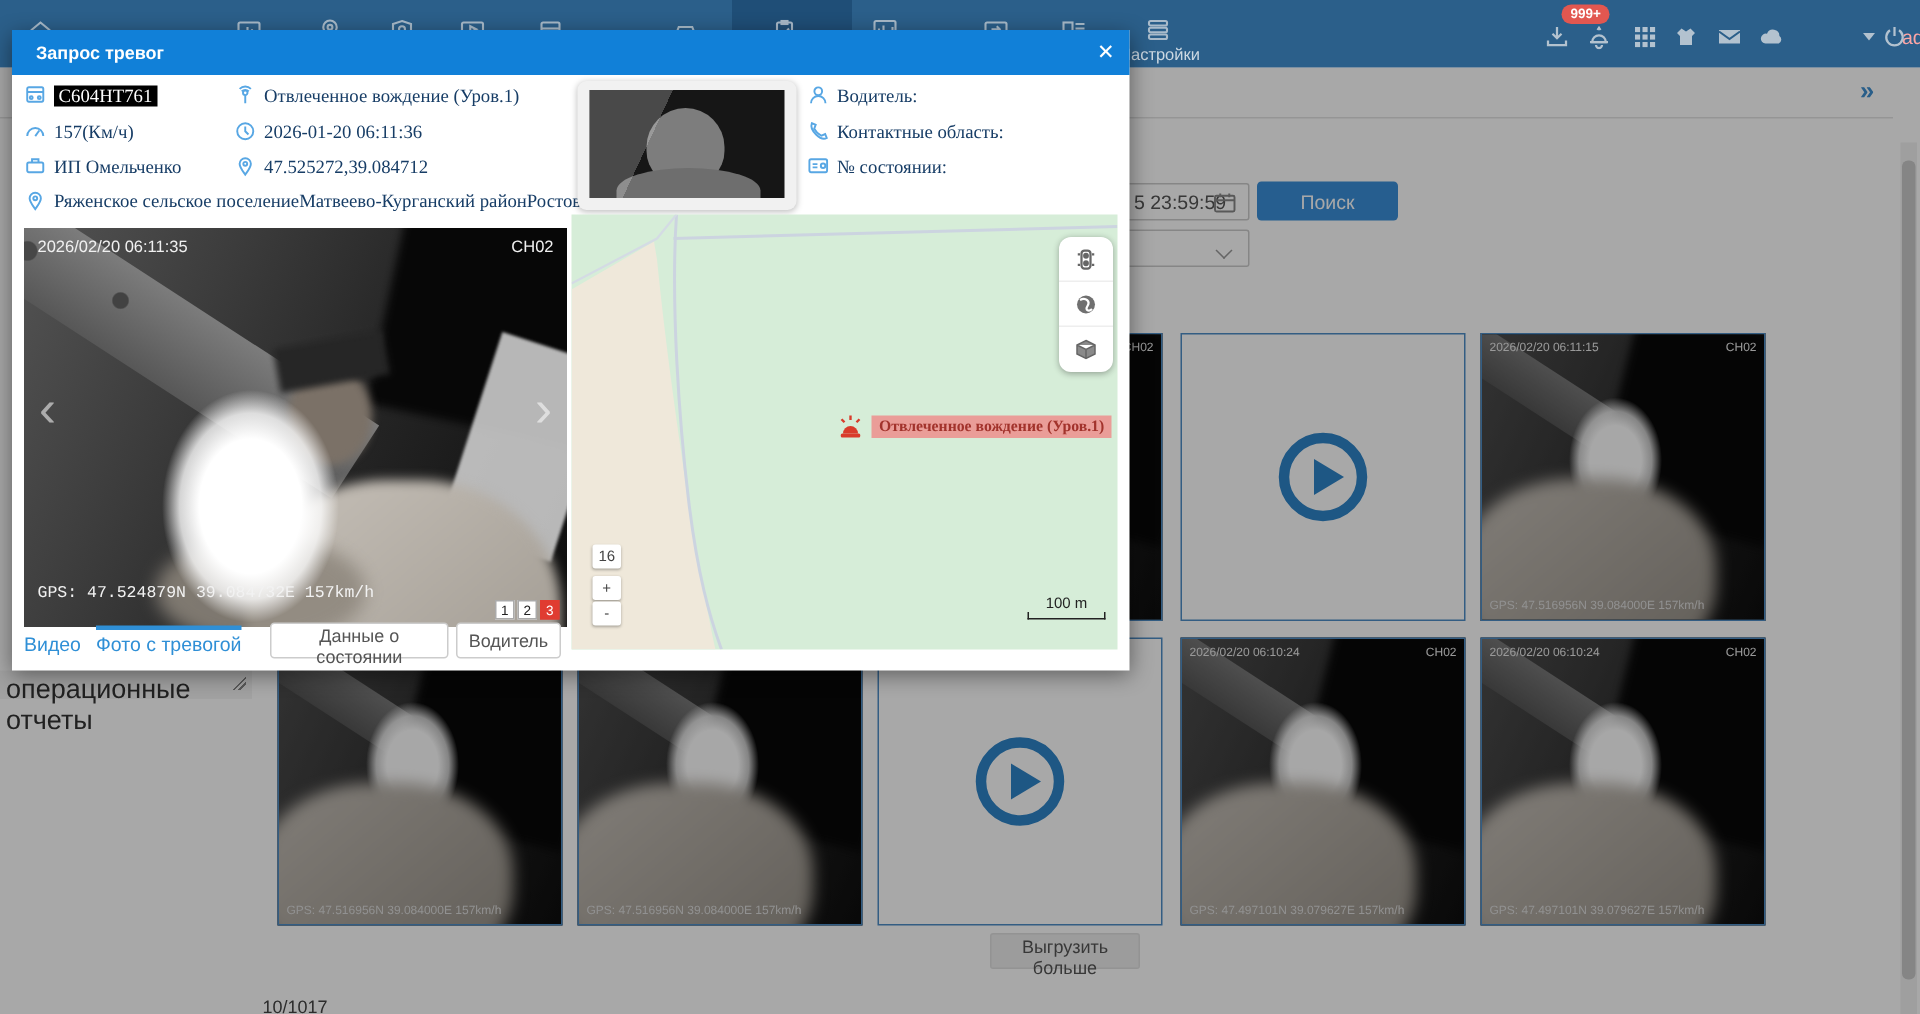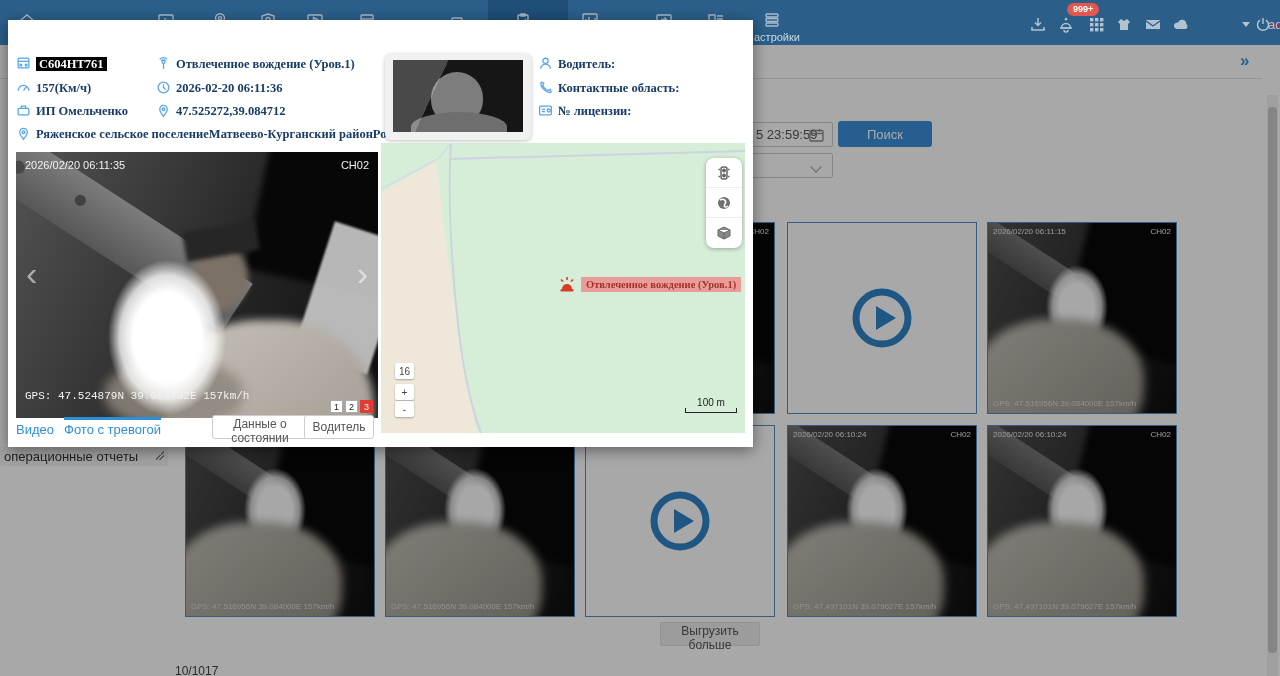--- a/index.html
+++ b/index.html
@@ -13,38 +13,38 @@
   .nav-ic{position:absolute;top:11px;width:20px;height:18px;display:flex;align-items:center;justify-content:center;}
   .nav-ic svg{stroke:#b7c5d2;fill:none;stroke-width:1.4;opacity:.9;}
   .n1{left:17px}.n2{left:156px}.n3{left:210px}.n4{left:258px}.n5{left:305px}.n6{left:357px}
   .n7{left:447px}.n8{left:513px}.n9{left:580px}.n10{left:654px}.n11{left:706px}.n12{left:762px}
   .nav-label{position:absolute;left:733px;top:31px;width:80px;text-align:center;font-size:11px;color:#ccd8e2;}
   .r-ic{position:absolute;top:15px;width:20px;height:18px;display:flex;align-items:center;justify-content:center;}
   .r-ic svg{stroke:#b3c2cf;fill:none;stroke-width:1.5;}
   .ri1{left:1028px}.ri2{left:1056px}.ri3{left:1086px}.ri4{left:1114px}.ri5{left:1143px}.ri6{left:1171px}.ri8{left:1236px}.ri9{left:1253px}
   .admin{position:absolute;left:1268px;top:17px;font-size:13px;color:#fca5a5;text-align:center;}
   .badge{position:absolute;left:1041px;top:3px;background:#e25750;color:#fff;font-size:9px;font-weight:bold;
-         padding:1px 6px;border-radius:8px;line-height:11px;margin-left:26px;}
+         padding:1px 6px;border-radius:8px;line-height:11px;}
 
   
   .page{position:absolute;left:0;top:45px;width:1280px;height:631px;background:#fff;}
   .collapse{position:absolute;left:1240px;top:6px;color:#3f8fd0;font-size:17px;font-weight:bold;cursor:pointer;}
   .divider{position:absolute;left:0;top:33px;width:1262px;height:1px;background:#e3e3e3;}
   .date-box{position:absolute;left:650px;top:77px;width:183px;height:25px;border:1px solid #ccc;border-radius:2px;
             background:#fff;color:#555;font-size:13px;display:flex;align-items:center;padding-left:105px;}
   .cal-ic{position:absolute;right:8px;top:5px;}
   .search-btn{position:absolute;left:838px;top:76px;width:94px;height:26px;background:#3a8fd9;color:#fff;
               font-size:13px;border:none;border-radius:3px;}
   .select-box{position:absolute;left:650px;top:108px;width:183px;height:25px;border:1px solid #ccc;border-radius:2px;background:#fff;}
   .chevron-dn{position:absolute;right:12px;top:9px;width:8px;height:8px;border-right:1.6px solid #999;
               border-bottom:1.6px solid #999;transform:rotate(45deg);}
   .lm-btn{position:absolute;left:660px;top:577px;width:100px;height:24px;background:#ededed;border:1px solid #e0e0e0;
           border-radius:2px;color:#555;font-size:12px;}
   .panel-item{position:absolute;left:0;top:402px;width:168px;height:19px;background:#f5f5f5;color:#333;
-              font-size:13px;padding:2px 0 0 4px;}
+              font-size:18px;padding:2px 0 0 4px;}
   .grip{position:absolute;left:155px;top:406px;width:9px;height:9px;
         background:linear-gradient(135deg,transparent 50%,#888 50%,#888 58%,transparent 58%,transparent 70%,#888 70%,#888 78%,transparent 78%);}
   .pager{position:absolute;left:175px;top:619px;font-size:12px;color:#444;}
   .sbar{position:absolute;left:1267px;top:50px;width:11px;height:611px;background:#f2f2f2;}
   .sthumb{position:absolute;left:1268px;top:62px;width:9px;height:546px;background:#cacaca;border-radius:4px;}
 
   
   .tile{position:absolute;width:190px;height:192px;border:1px solid #4e8ec7;overflow:hidden;}
   .tile.photo{background:#141414;}
   .tile.play{background:#fff;display:flex;align-items:center;justify-content:center;}
@@ -66,21 +66,21 @@
 
   
   .overlay{position:absolute;left:0;top:45px;width:1280px;height:631px;background:rgba(0,0,0,.34);z-index:10;}
 
   
   .modal{position:absolute;left:8px;top:20px;width:745px;height:427px;background:#fff;z-index:20;
          box-shadow:0 3px 14px rgba(0,0,0,.45);}
   .m-head{position:absolute;left:0;top:0;width:100%;height:30px;background:#1180d8;color:#fff;}
   .m-title{position:absolute;left:16px;top:8px;font-size:12px;font-weight:bold;}
   .m-close{position:absolute;right:10px;top:6px;font-size:14px;color:#fff;cursor:pointer;}
-  .info-item{position:absolute;font-family:"Liberation Serif",serif;font-weight:bold;font-size:12.5px;color:#173d66;white-space:nowrap;}
+  .info-item{position:absolute;font-family:"Liberation Serif",serif;font-weight:normal;font-size:12.5px;color:#173d66;white-space:nowrap;}
   .info-item .ic{position:absolute;left:-20px;top:-1px;width:15px;height:15px;}
   .ic svg{stroke:#58a7e4;fill:none;stroke-width:1.2;}
   .plate{background:#000;color:#fff;padding:0 3px;}
   .i-r1{top:37px}.i-r2{top:61px}.i-r3{top:84px}
   .i-c1{left:28px}.i-c2{left:168px}.i-c3{left:550px}
   .i-addr{top:107px;left:28px;}
   .avatar-card{position:absolute;left:377px;top:34px;width:146px;height:86px;background:#f1f1f1;border-radius:6px;
                box-shadow:0 1px 4px rgba(0,0,0,.25);}
   .avatar{position:absolute;left:8px;top:6px;width:130px;height:72px;background:#161616;overflow:hidden;}
   .avatar .head{position:absolute;left:38px;top:12px;width:52px;height:52px;border-radius:50% 50% 45% 45%;background:#7d7d7d;}
@@ -131,21 +131,21 @@
   .z-lvl{top:220px}.z-in{top:241px}.z-out{top:258px}
   .scale{position:absolute;left:304px;top:254px;width:52px;text-align:center;font-size:10px;color:#222;}
   .scale .bar{height:5px;border-left:1px solid #222;border-right:1px solid #222;border-bottom:1px solid #222;}
 
   
   .tab{position:absolute;top:397px;font-size:13px;color:#2f8fd6;cursor:pointer;padding-top:5px;}
   .tab.active{border-top:3px solid #2f8fd6;padding-top:2px;}
   .tab1{left:8px}.tab2{left:56px}
   .f-btn{position:absolute;top:395px;height:24px;background:#fff;border:1px solid #ccc;border-radius:3px;
          color:#555;font-size:12px;}
-  .fb1{left:204px;width:96px}.fb2{left:296px;width:70px}
+  .fb1{left:172px;width:119px}.fb2{left:296px;width:70px}
 </style>
 </head>
 <body>
 
 <div class="canvas">
 
   <div class="page">
     <span class="collapse">»</span>
     <div class="divider"></div>
 
@@ -382,20 +382,24 @@
       </span>
     <span class="r-ic ri9">
         <svg width="18" height="17" viewBox="0 0 18 17">
           <path d="M6 4.2 a5.5 5.5 0 1 0 6 0"></path>
           <path d="M9 2 v6"></path>
         </svg>
       </span>
   </div>
 
   <div class="modal">
+    <div class="m-head">
+      <span class="m-title">Запрос тревог</span>
+      <span class="m-close">✕</span>
+    </div>
 
     <div class="info-item i-r1 i-c1">
       <span class="ic"><svg width="15" height="15" viewBox="0 0 14 14">
             <rect x="2" y="2" width="10" height="9" rx="1"></rect>
             <path d="M2 5 h10"></path>
             <circle cx="4.5" cy="8.5" r=".9"></circle>
             <circle cx="9.5" cy="8.5" r=".9"></circle>
           </svg></span>
       <span class="plate">C604HT761</span>
     </div>
@@ -420,21 +424,21 @@
             <path d="M3.5 3 a5 5 0 0 1 7 0"></path>
             <path d="M4.8 4.6 a3 3 0 0 1 4.4 0"></path>
           </svg></span>
       <span>Отвлеченное вождение (Уров.1)</span>
     </div>
     <div class="info-item i-r2 i-c2">
       <span class="ic"><svg width="15" height="15" viewBox="0 0 14 14">
             <circle cx="7" cy="7" r="5"></circle>
             <path d="M7 4 v3 l2 2"></path>
           </svg></span>
-      <span>2026-02-20 06:11:36</span>
+      <span>2026-01-20 06:11:36</span>
     </div>
     <div class="info-item i-r3 i-c2">
       <span class="ic"><svg width="15" height="15" viewBox="0 0 14 14">
             <path d="M7 12.5 C4.8 9.5 3.5 8 3.5 5.8 a3.5 3.5 0 1 1 7 0 C10.5 8 9.2 9.5 7 12.5 Z"></path>
             <circle cx="7" cy="5.8" r="1.2"></circle>
           </svg></span>
       <span>47.525272,39.084712</span>
     </div>
     <div class="info-item i-addr">
       <span class="ic"><svg width="15" height="15" viewBox="0 0 14 14">
@@ -464,21 +468,21 @@
             <path d="M3 2 L5.4 3 L4.5 5.4 C5.5 7.4 7 8.8 9 9.8 L11.3 8.8 L12.3 11.2 C8.5 13.3 1.4 6.3 3 2 Z"></path>
           </svg></span>
       <span>Контактные область:</span>
     </div>
     <div class="info-item i-r3 i-c3">
       <span class="ic"><svg width="15" height="15" viewBox="0 0 14 14">
             <rect x="1.5" y="3" width="11" height="8" rx="1"></rect>
             <path d="M3.5 6 h3 M3.5 8 h3"></path>
             <circle cx="10" cy="7" r="1.4"></circle>
           </svg></span>
-      <span>№ лицензии:</span>
+      <span>№ состоянии:</span>
     </div>
 
     <div class="video">
       <div class="v-beam"></div>
       <div class="v-panel"></div>
       <div class="v-paper"></div>
       <div class="v-jacket"></div>
       <div class="v-fur"></div>
       <div class="v-face"></div>
       <div class="v-cap"></div>

